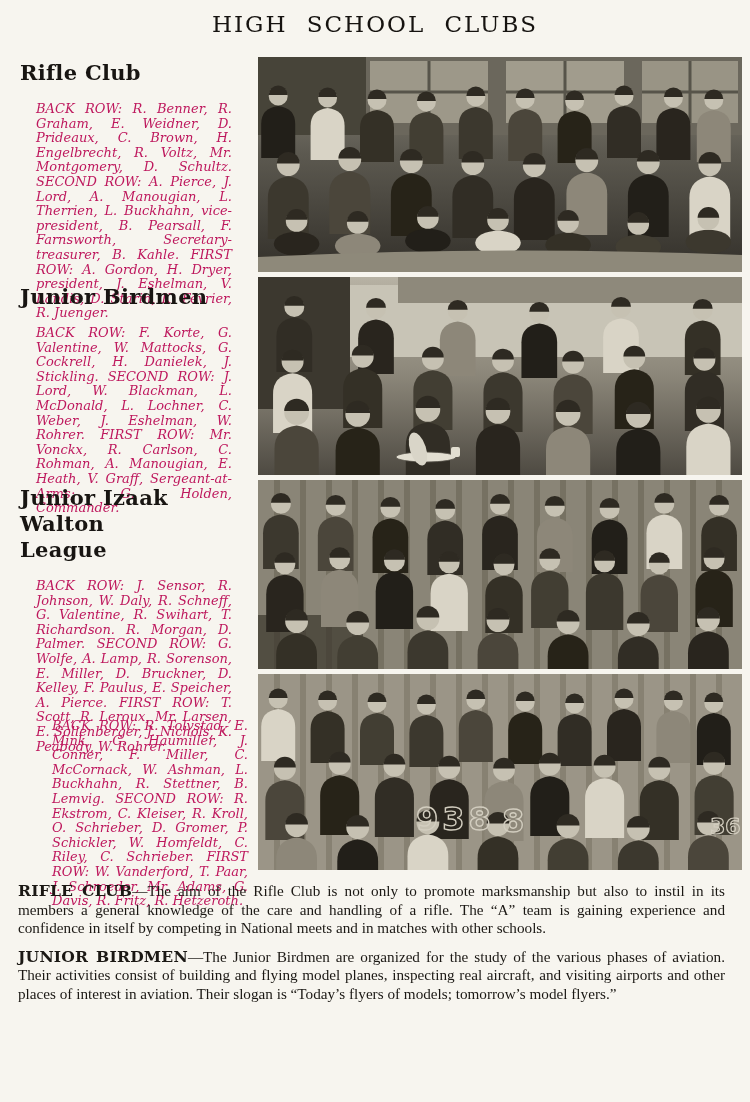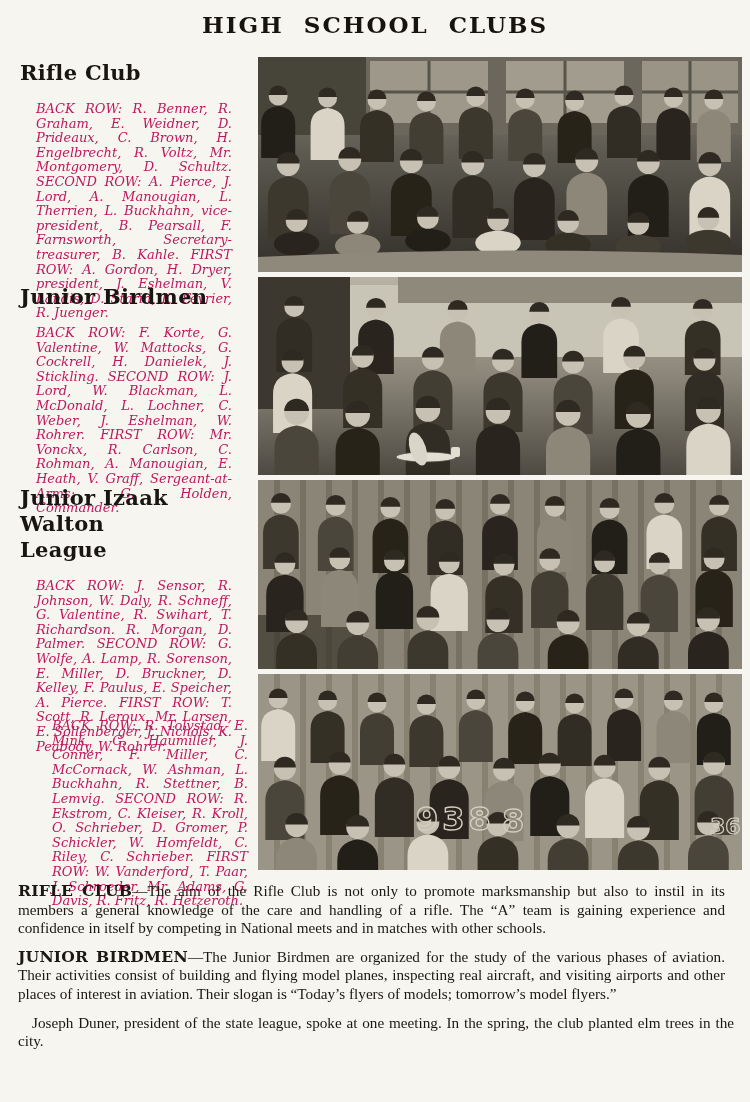--- a/index.html
+++ b/index.html
@@ -4,21 +4,21 @@
 <style>
   html,body{margin:0;padding:0}
   body{
     width:750px;height:1102px;overflow:hidden;
     background:#f7f5ef;color:#1c1914;
     font-family:"Liberation Serif",serif;
   }
   .page{position:relative;width:750px;height:1102px}
   .title{
     position:absolute;top:11px;left:0;width:750px;text-align:center;
-    font-family:"DejaVu Serif",serif;font-weight:bold;
+    font-family:"DejaVu Serif",serif;font-weight:normal;
     font-size:23px;letter-spacing:2px;word-spacing:10px;color:#161310;
   }
   .main{position:absolute;top:57px;left:20px;width:722px;height:820px}
   .leftcol{position:absolute;left:0;top:0;width:228px;height:820px}
   .sec{position:absolute;left:0;width:228px}
   .sec1{top:3px}
   .sec2{top:227px}
   .sec3{top:428px}
   .club-heading{
     font-family:"DejaVu Serif",serif;font-weight:bold;
@@ -260,16 +260,15 @@
           </g>
         </svg>
       </div>
 
     </div>
   </div>
 
   <div class="descs">
     <p class="desc"><span class="lead">RIFLE CLUB</span><span>—The aim of the Rifle Club is not only to promote marksmanship but also to instil in its members a general knowledge of the care and handling of a rifle. The “A” team is gaining experience and confidence in itself by competing in National meets and in matches with other schools.</span></p>
     <p class="desc"><span class="lead">JUNIOR BIRDMEN</span><span>—The Junior Birdmen are organized for the study of the various phases of aviation. Their activities consist of building and flying model planes, inspecting real aircraft, and visiting airports and other places of interest in aviation. Their slogan is “Today’s flyers of models; tomorrow’s model flyers.”</span></p>
-    <p class="desc-cont">Joseph Duner, president of the state league, spoke at one meeting. In the spring, the club planted elm trees in the city.</p>
   </div>
 
 </div>
 
 </body></html>

